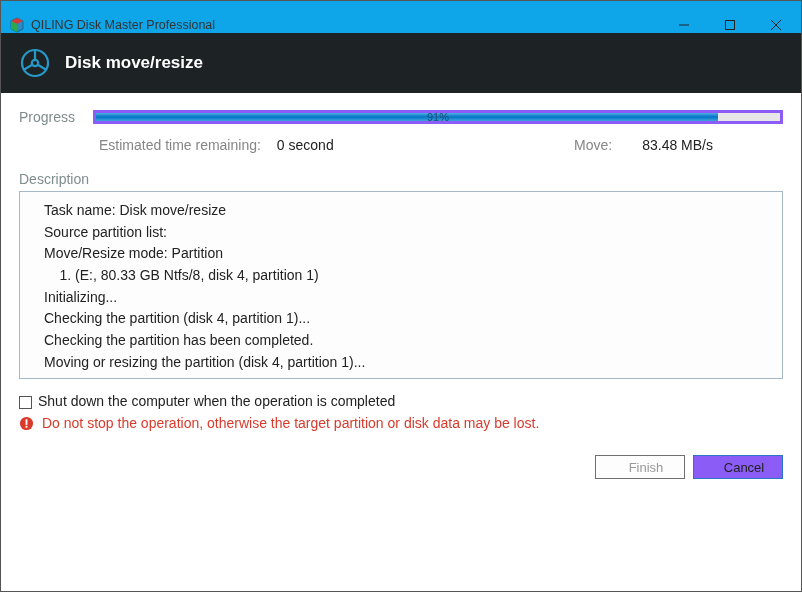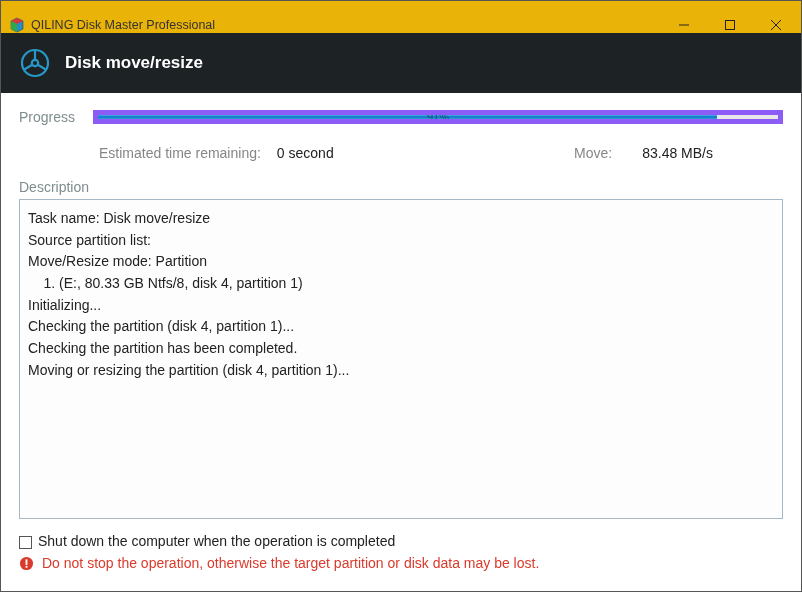--- a/index.html
+++ b/index.html
@@ -10,21 +10,21 @@
     width: 802px;
     height: 592px;
     overflow: hidden;
     border: 1px solid #555;
   }
   .titlebar {
     height: 32px;
     display: flex;
     align-items: center;
     padding: 16px 2px 0 8px;
-    background: #eab308;
+    background: #0ea5e9;
   }
   .titlebar .app-icon {
     width: 16px; height: 16px;
     margin-right: 6px;
     position: relative;
   }
   .titlebar .title {
     flex: 1;
     color: #333;
     font-size: 12.5px;
@@ -60,60 +60,60 @@
   }
   .progress-row {
     display: flex;
     align-items: center;
     gap: 18px;
   }
   .label { color: #7f8c8d; font-size: 14px; }
   .progress-outer {
     flex: 1;
     height: 14px;
-    border: 5px solid #8b5cf6;
+    border: 3px solid #8b5cf6;
     background: #e7e7e7;
     position: relative;
     overflow: hidden;
   }
   .progress-inner {
     height: 100%;
     background: linear-gradient(to bottom, #4fb0e6 0%, #0b79c7 45%, #0b79c7 55%, #3ea4de 100%);
   }
   .progress-text {
     position: absolute;
     left: 0; right: 0; top: 0; bottom: 0;
     display: flex; align-items: center; justify-content: center;
     color: #1a4e74;
     font-size: 11px;
   }
   .stats-row {
     display: flex;
     align-items: center;
-    margin-top: 20px;
+    margin-top: 12px;
     padding-left: 80px;
     font-size: 14px;
     color: #222;
   }
   .stats-row .lbl { color: #868686; margin-right: 16px; }
   .stats-row .spacer { flex: 1; }
   .stats-row .val { color: #222; }
   .speed-group { display:flex; gap:14px; margin-right:70px;}
 
   .desc-label {
     margin-top: 18px;
     color: #7f8c8d;
     font-size: 14px;
     margin-bottom: 4px;
   }
   .desc-box {
     border: 1px solid #a6b7c6;
     background: #fdfdfd;
-    height: 320px;
-    padding: 8px 8px;
+    height: 188px;
+    padding: 8px 24px;
     color: #222;
     font-size: 14px;
     line-height: 1.55;
     overflow: auto;
   }
   .desc-box .line { white-space: pre; }
 
   .checkbox-row {
     margin-top: 14px;
     display: flex;

